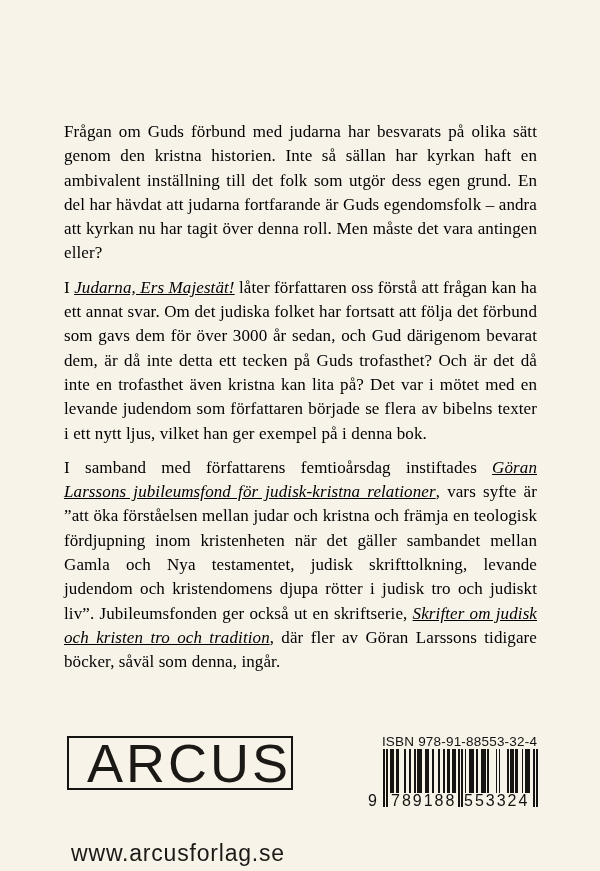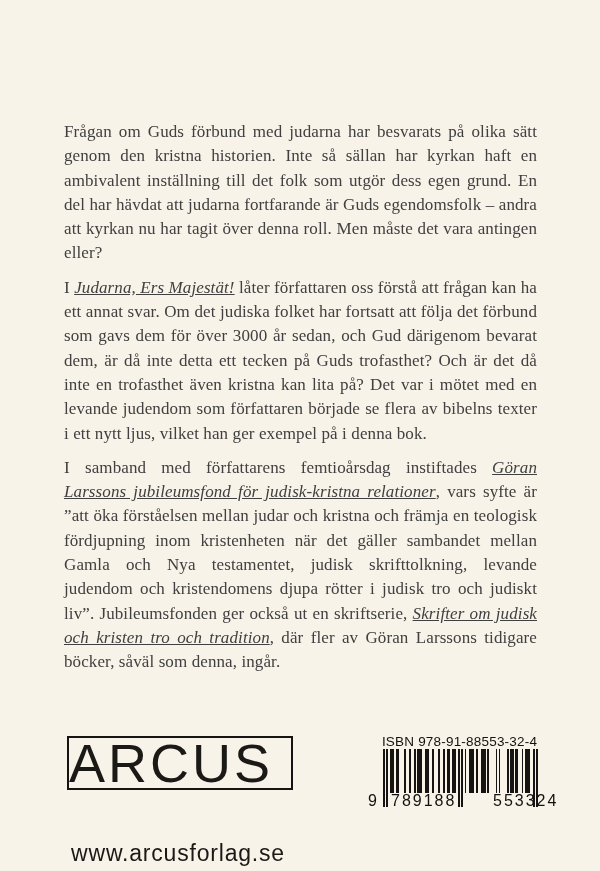--- a/index.html
+++ b/index.html
@@ -8,32 +8,32 @@
     background:#f8f3e9;
     font-family:"Liberation Serif", serif;
     overflow:hidden;
     position:relative;
   }
   .cover{position:absolute;inset:0;background:#f8f3e9;}
   
   .blurb{
     position:absolute;left:64px;top:120px;width:473px;
     font-size:17px;line-height:24.3px;
-    color:#404040;
+    color:#000000;
     text-align:justify;
     hyphens:auto;-webkit-hyphens:auto;
     letter-spacing:0.1px;
   }
   .blurb p{margin:0 0 10px 0;}
   .blurb em{font-style:italic;text-decoration:underline;}
   
   .logo-box{
     position:absolute;left:67px;top:736px;width:222px;height:50px;
     border:2px solid #161412;
-    display:flex;align-items:center;justify-content:flex-start;
+    display:flex;align-items:center;justify-content:flex-end;
   }
   .logo-box span{
     font-family:"Liberation Sans", sans-serif;
     font-size:54px;line-height:50px;
     letter-spacing:3px;
     color:#1b1916;
     white-space:nowrap;
   }
   .pub-url{
     position:absolute;left:63px;top:840px;width:230px;
@@ -57,21 +57,21 @@
   }
   .ean-digit{
     position:absolute;top:792px;
     font-family:"Liberation Sans", sans-serif;
     font-size:16px;line-height:17px;
     color:#141210;
     white-space:nowrap;
   }
   .ean-first{left:368px;width:13px;text-align:left;}
   .ean-g1{left:391px;width:64px;letter-spacing:2px;}
-  .ean-g2{left:464px;width:64px;text-align:center;letter-spacing:2px;padding-left:29px;}
+  .ean-g2{left:464px;width:64px;text-align:center;letter-spacing:2px;}
 </style>
 </head>
 <body>
 
 <div class="cover">
 
   <div class="blurb" id="blurb">
       <p><span>Frågan om Guds förbund med judarna har besvarats på olika sätt genom den kristna historien. Inte så sällan har kyrkan haft en ambivalent inställning till det folk som utgör dess egen grund. En del har hävdat att judarna fortfarande är Guds egendomsfolk – andra att kyrkan nu har tagit över denna roll. Men måste det vara antingen eller?</span></p>
       <p><span>I </span><em>Judarna, Ers Majestät!</em><span> låter författaren oss förstå att frågan kan ha ett annat svar. Om det judiska folket har fortsatt att följa det förbund som gavs dem för över 3000 år sedan, och Gud därigenom bevarat dem, är då inte detta ett tecken på Guds trofasthet? Och är det då inte en trofasthet även kristna kan lita på? Det var i mötet med en levande judendom som författaren började se flera av bibelns texter i ett nytt ljus, vilket han ger exempel på i denna bok.</span></p>
       <p><span>I samband med författarens femtioårsdag instiftades </span><em>Göran Larssons jubileumsfond för judisk-kristna relationer</em><span>, vars syfte är ”att öka förståelsen mellan judar och kristna och främja en teologisk fördjupning inom kristenheten när det gäller sambandet mellan Gamla och Nya testamentet, judisk skrifttolkning, levande judendom och kristendomens djupa rötter i judisk tro och judiskt liv”. Jubileumsfonden ger också ut en skriftserie, </span><em>Skrifter om judisk och kristen tro och tradition</em><span>, där fler av Göran Larssons tidigare böcker, såväl som denna, ingår.</span></p>

